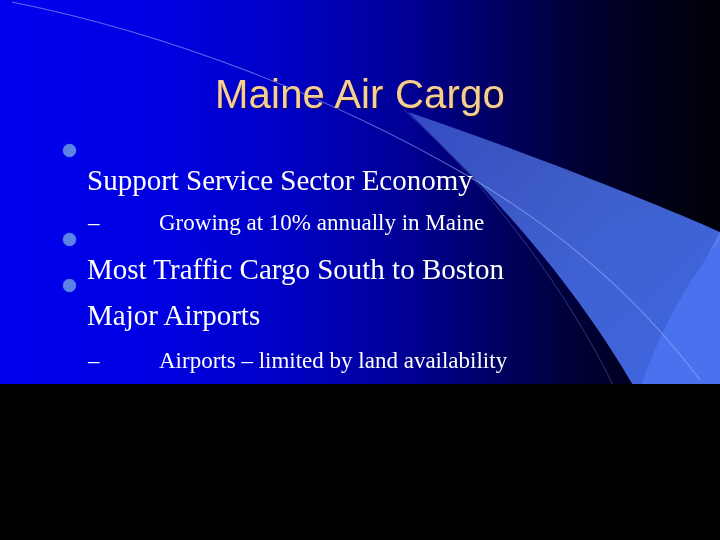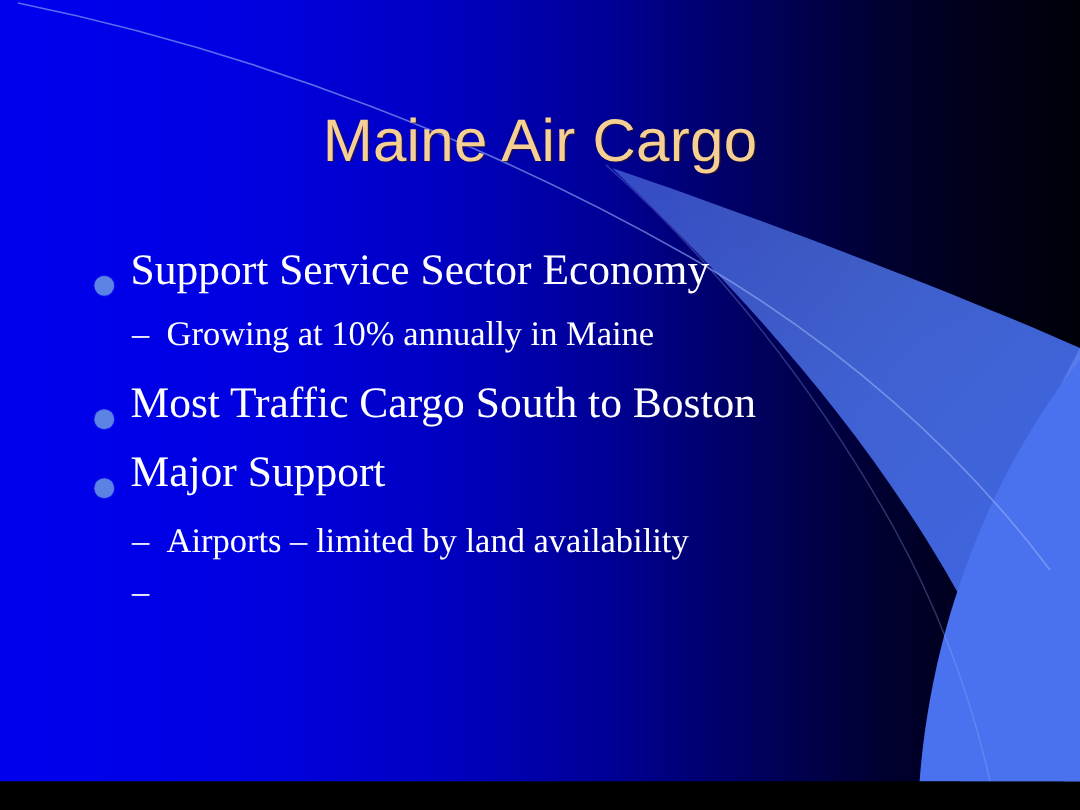--- a/index.html
+++ b/index.html
@@ -8,21 +8,21 @@
     padding: 0;
     background: #000000;
   }
   body {
     font-family: "Liberation Serif", "DejaVu Serif", serif;
   }
 
   .slide {
     position: relative;
     width: 720px;
-    height: 521px;
+    height: 384px;
     overflow: hidden;
     
     background: linear-gradient(to right,
         #0000ee 0%,
         #0000e2 22%,
         #0000c4 40%,
         #000096 56%,
         #00005e 70%,
         #000030 82%,
         #00001a 90%,
@@ -58,21 +58,21 @@
   
   .body-list {
     position: absolute;
     left: 62px;
     top: 160px;
     width: 614px;
   }
 
   .bullet-row {
     display: flex;
-    align-items: flex-end;
+    align-items: flex-start;
     color: #ffffff;
     white-space: nowrap;
   }
 
   
   .lvl1 {
     font-size: 29px;
     line-height: 40px;
     margin-bottom: 0px;
   }
@@ -99,21 +99,21 @@
     font-size: 23px;
     line-height: 34px;
     padding-left: 26px;
   }
   .lvl2 .marker {
     display: inline-block;
     width: 23px;
     flex: 0 0 23px;
     color: #ffffff;
   }
-  .lvl2 .txt { display: inline-block; }
+  .lvl2 .txt { display: inline-block; margin-left: 48px; }
 
   .gap-sm { height: 6px; }
   .gap-md { height: 9px; }
 </style>
 </head>
 <body>
 
 <div class="slide">
 
   <svg class="bg-art" viewBox="0 0 720 540" width="720" height="540" preserveAspectRatio="none" xmlns="http://www.w3.org/2000/svg">
@@ -181,21 +181,21 @@
         </span>
       <span class="txt">Most Traffic Cargo South to Boston</span>
     </div>
 
     <div class="gap-sm"></div>
 
     <div class="bullet-row lvl1">
       <span class="marker">
           <span class="dot"></span>
         </span>
-      <span class="txt">Major Support</span>
+      <span class="txt">Major Airports</span>
     </div>
 
     <div class="gap-md"></div>
 
     <div class="bullet-row lvl2">
       <span class="marker">–</span>
       <span class="txt">Airports – limited by land availability</span>
     </div>
 
     <div class="bullet-row lvl2">

